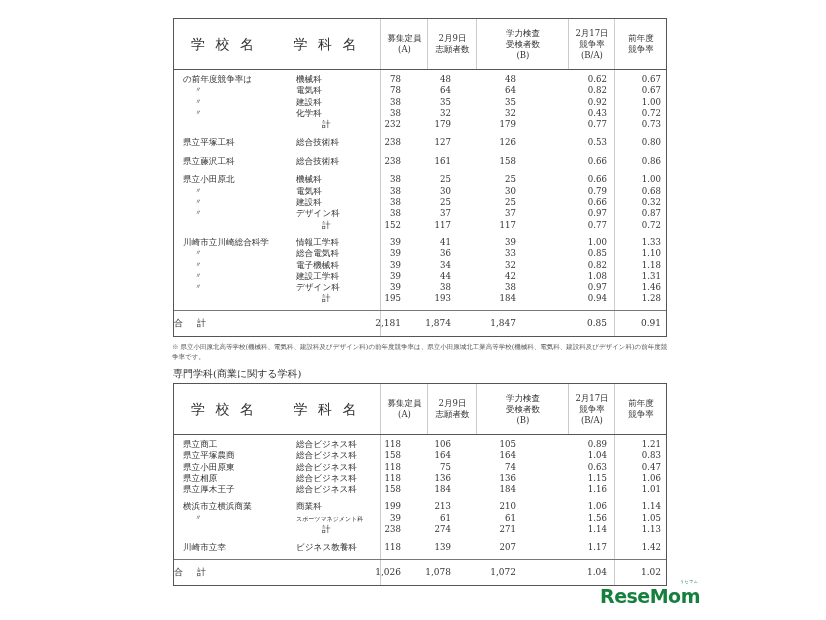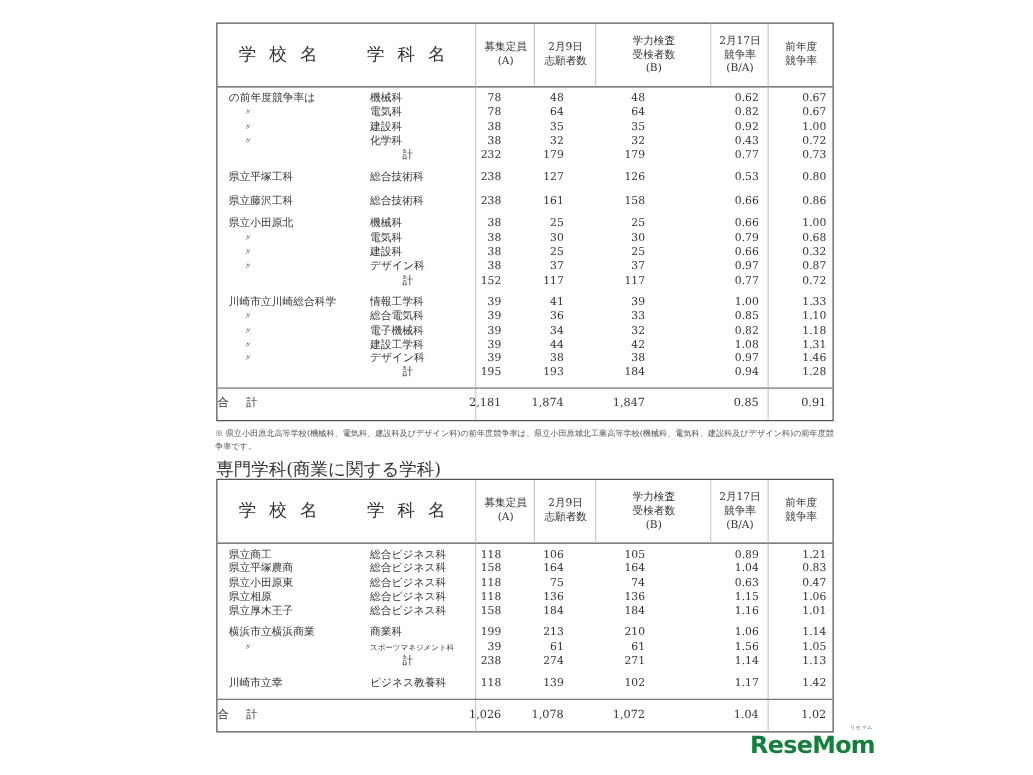--- a/index.html
+++ b/index.html
@@ -20,21 +20,21 @@
   .school { left:9px; }
   .dept { left:122px; }
   .ditto { left:20px; font-size:7px; font-style:italic; }
   .small { font-size:6px; }
   .sub { left:148px; }
   .num { text-align:right; }
   .c1 { right:265px; } .c2 { right:215px; } .c3 { right:150px; } .c5 { right:5px; } .c6 { right:59px;text-align:center; }
   .total { position:relative; border-top:1px solid #777; height:25px; font-size:9px; line-height:25px; }
   .total .lbl { position:absolute; left:0; width:206px; letter-spacing:14px; }
   .note { position:absolute; left:172px; top:343px; width:500px; font-size:6.5px; line-height:9.5px; color:#555; }
-  .section { position:absolute; left:173px; top:367px; font-size:14px; color:#333; }
+  .section { position:absolute; left:173px; top:367px; font-size:10px; color:#333; }
   .logo { position:absolute; left:600px; top:585px; font-family:"DejaVu Sans", sans-serif;
           font-weight:bold; font-size:19px; color:#15803d; letter-spacing:-0.5px; }
   .logo .ruby { position:absolute; left:80px; top:-6px; font-size:4px; font-weight:normal; letter-spacing:0.5px; }
 </style>
 </head>
 <body>
 
 <div class="tbl" style="top:18px;">
   <div class="hdr">
     <div class="hc name" style="left:0;width:100px;">学 校 名</div>
@@ -323,21 +323,21 @@
         <span class="cell num c2">274</span>
         <span class="cell num c3">271</span>
         <span class="cell num c6">1.14</span>
         <span class="cell num c5">1.13</span>
       </div>
       <div class="row gap single">
         <span class="cell school">川崎市立幸</span>
         <span class="cell dept">ビジネス教養科</span>
         <span class="cell num c1">118</span>
         <span class="cell num c2">139</span>
-        <span class="cell num c3">102</span>
+        <span class="cell num c3">207</span>
         <span class="cell num c6">1.17</span>
         <span class="cell num c5">1.42</span>
       </div>
     </div>
   <div class="total">
     <div class="sep" style="left:206px;"></div>
     <div class="sep" style="left:440px;"></div>
     <span class="lbl">合計</span>
     <span class="cell num c1">1,026</span>
     <span class="cell num c2">1,078</span>

